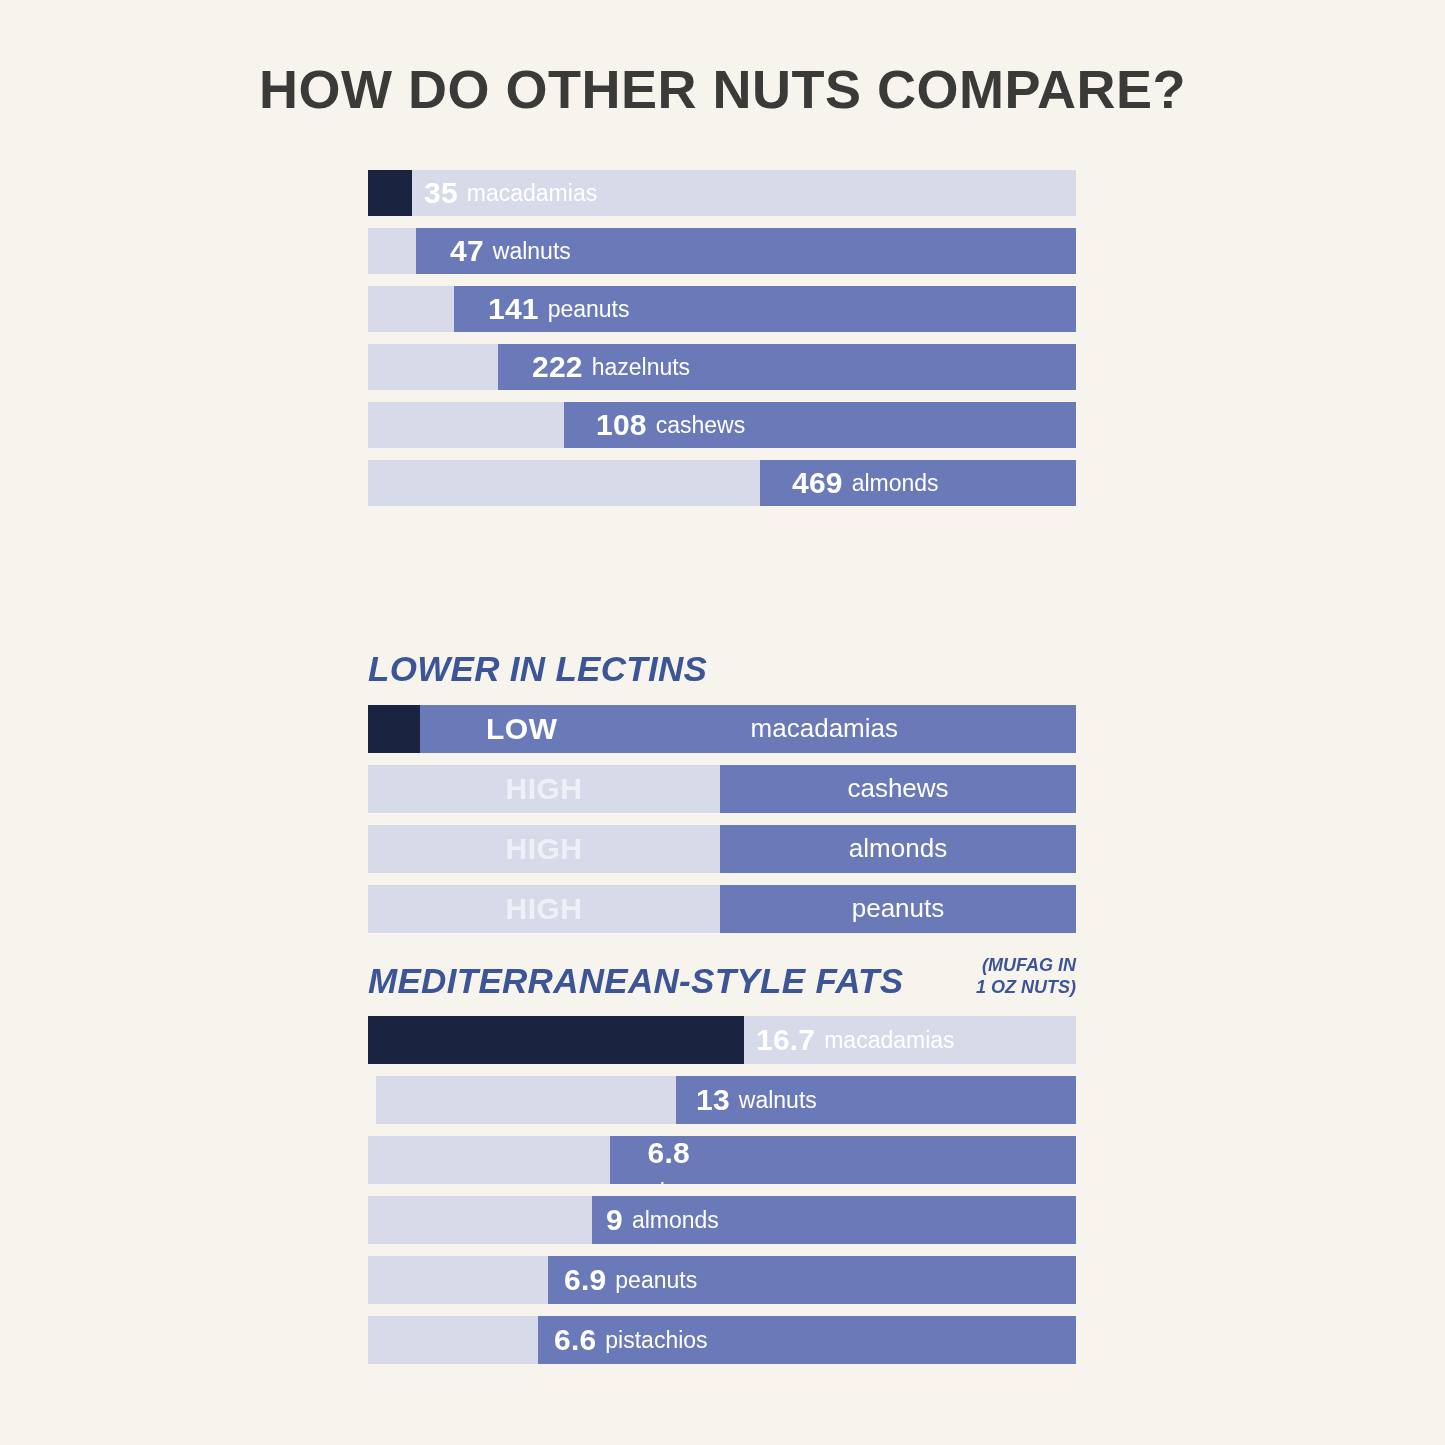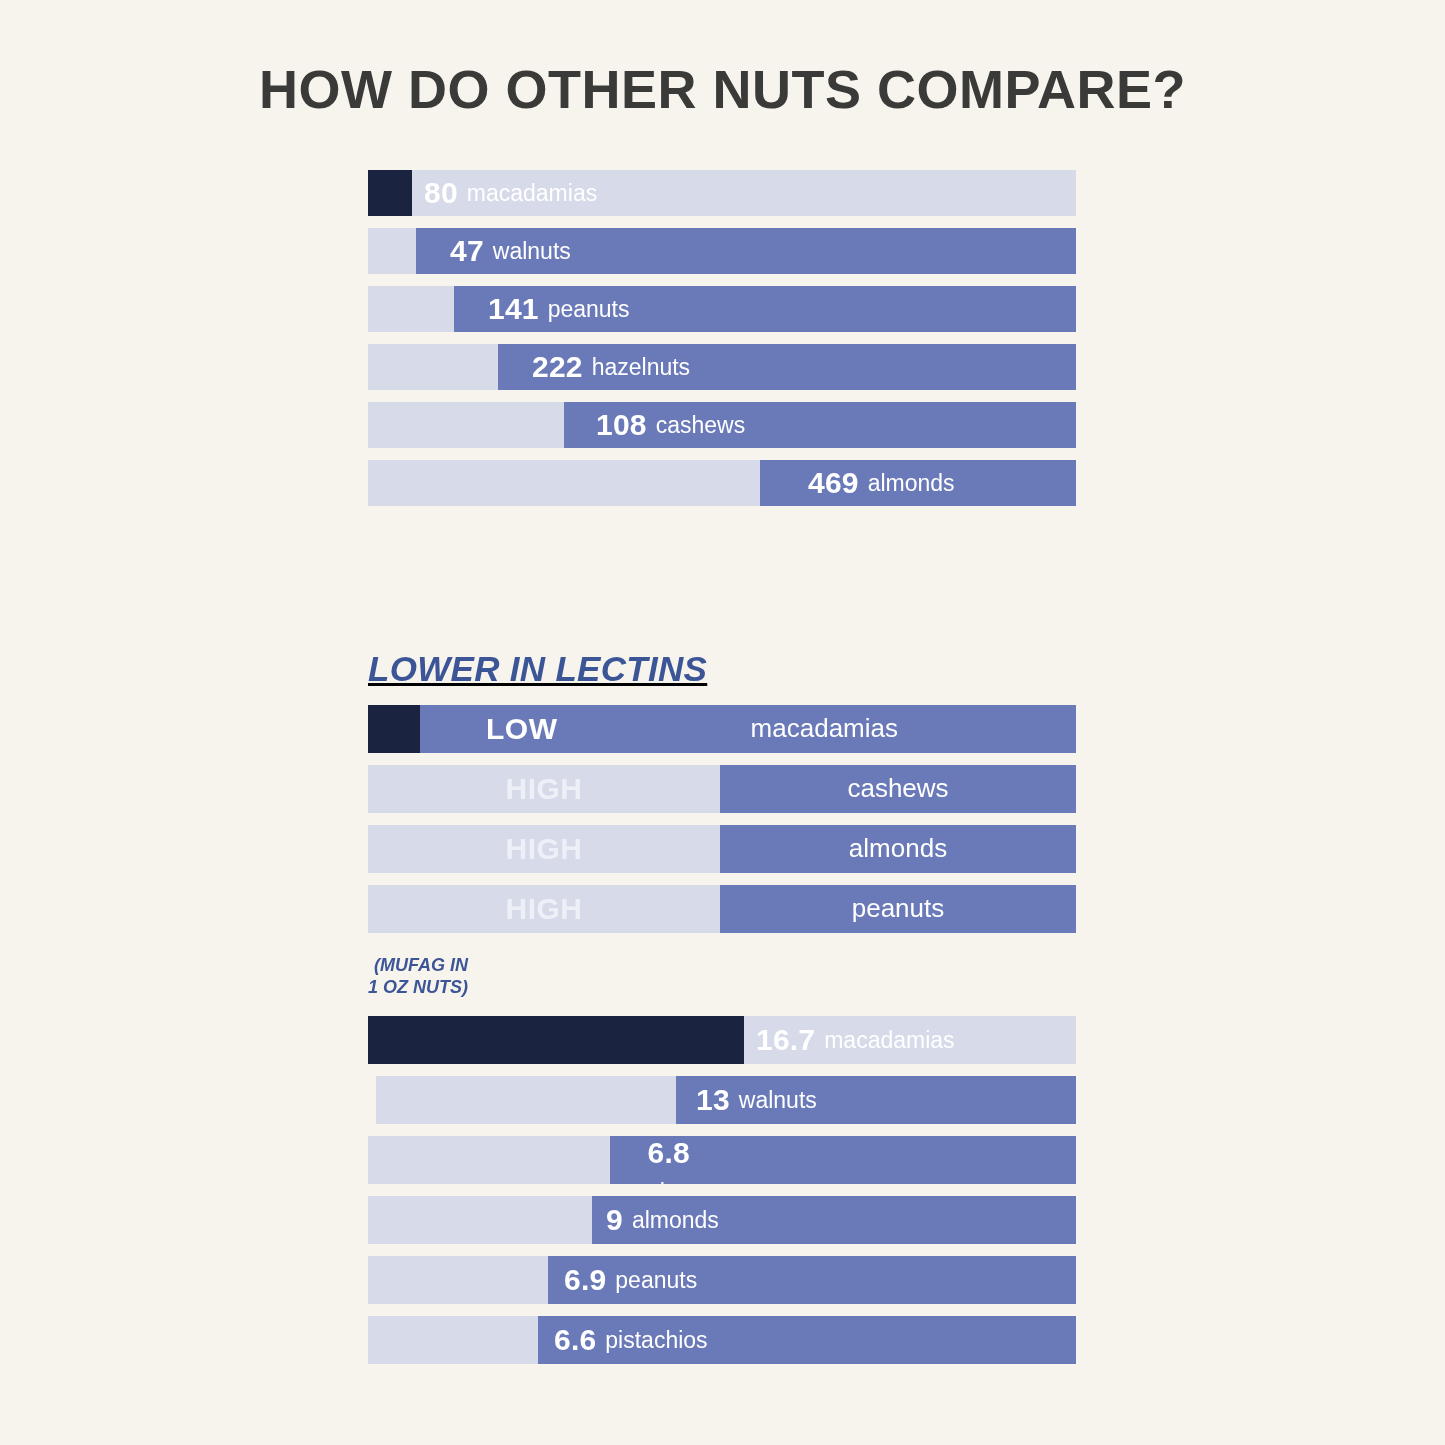--- a/index.html
+++ b/index.html
@@ -142,21 +142,21 @@
 
 <div class="page">
 
   <div class="title">HOW DO OTHER NUTS COMPARE?</div>
 
   <div class="chart-block" style="top:170px;">
 
     <div class="bar-row">
       <div class="bar-fill dark" style="width:44px;"></div>
       <div class="bar-content" style="left:56px;">
-        <span class="bar-value">80</span>
+        <span class="bar-value">35</span>
         <span class="bar-label">macadamias</span>
       </div>
     </div>
 
     <div class="bar-row">
       <div class="bar-fill" style="width:660px;"></div>
       <div class="bar-content" style="left:82px;">
         <span class="bar-value">47</span>
         <span class="bar-label">walnuts</span>
       </div>
@@ -181,28 +181,28 @@
     <div class="bar-row">
       <div class="bar-fill" style="width:512px;"></div>
       <div class="bar-content" style="left:228px;">
         <span class="bar-value">108</span>
         <span class="bar-label">cashews</span>
       </div>
     </div>
 
     <div class="bar-row">
       <div class="bar-fill" style="width:316px;"></div>
-      <div class="bar-content" style="left:440px;">
+      <div class="bar-content" style="left:424px;">
         <span class="bar-value">469</span>
         <span class="bar-label">almonds</span>
       </div>
     </div>
   </div>
 
-  <div class="chart-block" style="top:648px;text-decoration:underline;">
+  <div class="chart-block" style="top:648px;">
     <div class="section-head">
       <div class="section-title">LOWER IN LECTINS</div>
     </div>
 
     <div class="lectin-row">
       <div class="lectin-left dark" style="width:52px;"></div>
       <div class="lectin-right" style="left:52px;width:656px;"></div>
       <div class="bar-content" style="left:118px;">
         <span class="lectin-level">LOW</span>
       </div>
@@ -237,20 +237,21 @@
         <span class="lectin-level faint">HIGH</span>
       </div>
       <div class="bar-content" style="left:352px;right:0;justify-content:center;">
         <span class="lectin-name">peanuts</span>
       </div>
     </div>
   </div>
 
   <div class="chart-block" style="top:955px;">
     <div class="section-head">
+      <div class="section-title">MEDITERRANEAN-STYLE FATS</div>
       <div class="section-unit">(MUFAG IN
 1 OZ NUTS)</div>
     </div>
 
     <div class="bar-row" style="height:48px;padding-left:44px;">
       <div class="bar-fill dark" style="width:376px;"></div>
       <div class="bar-content" style="left:388px;">
         <span class="bar-value">16.7</span>
         <span class="bar-label">macadamias</span>
       </div>

